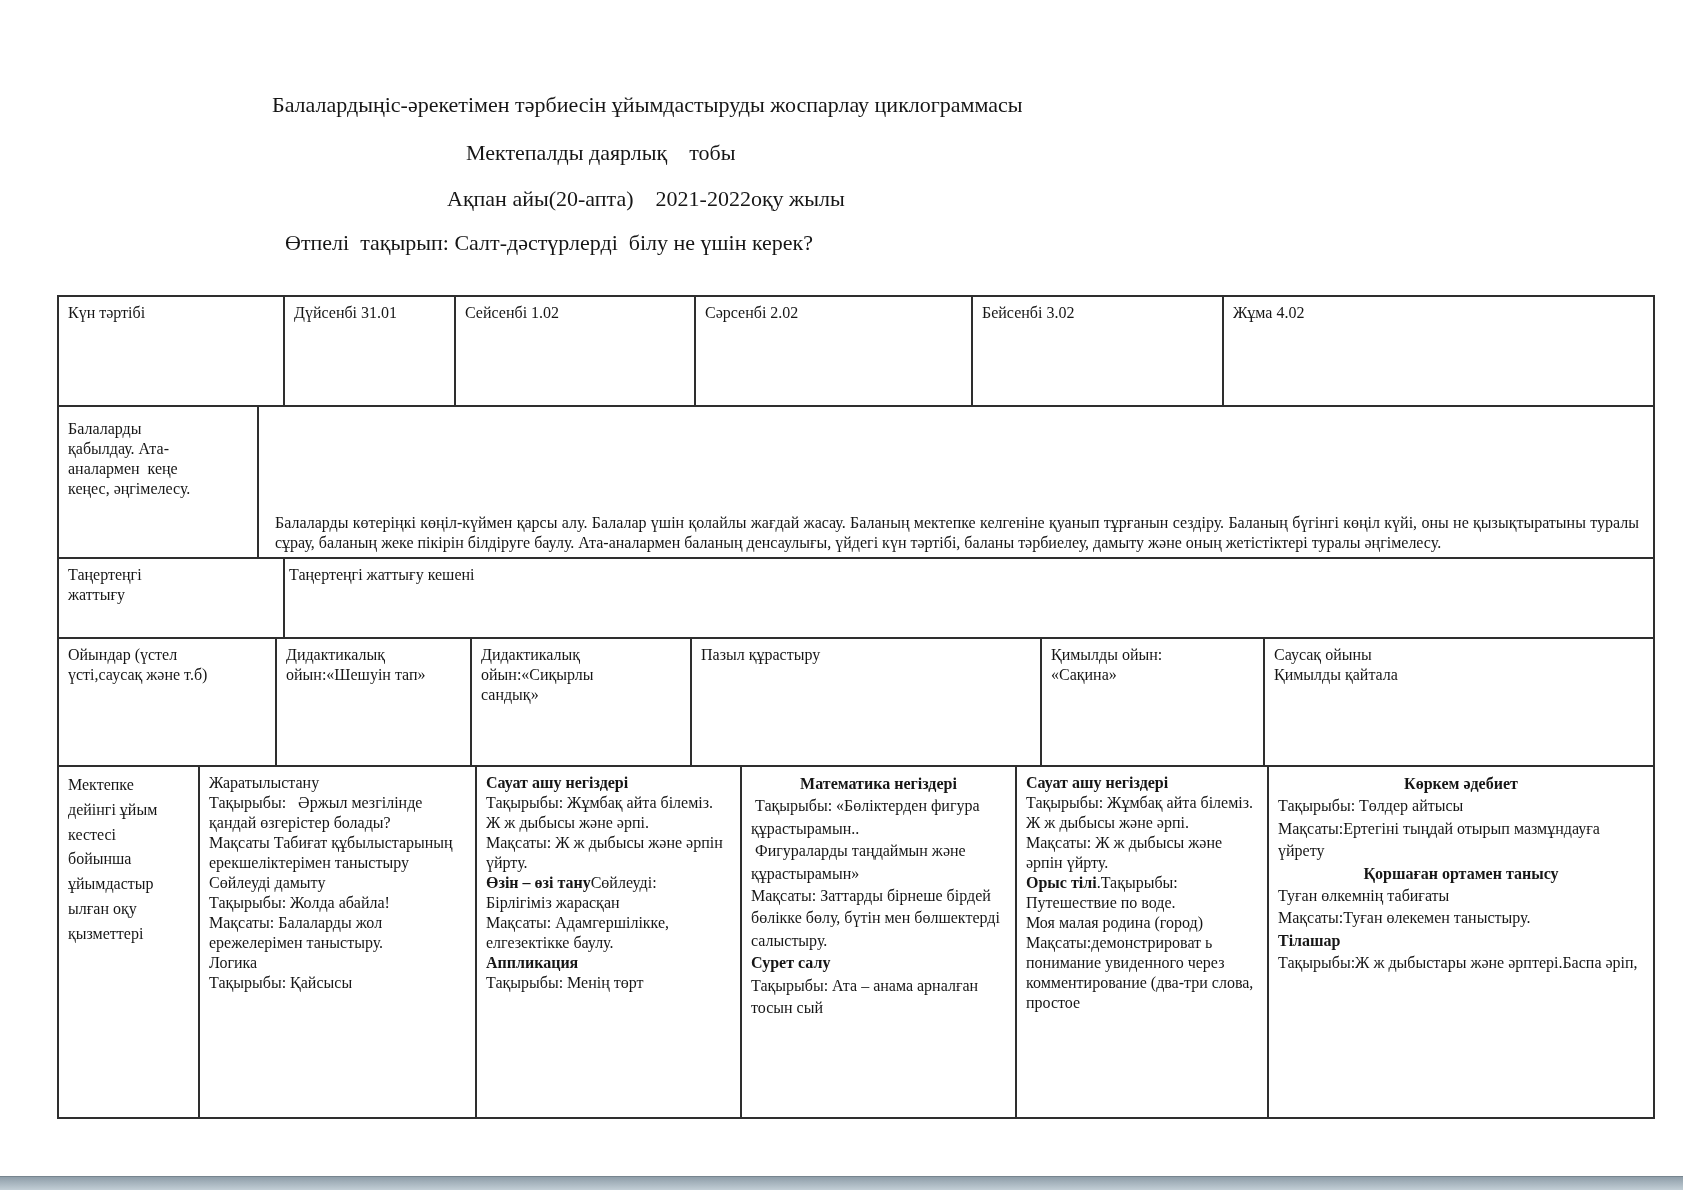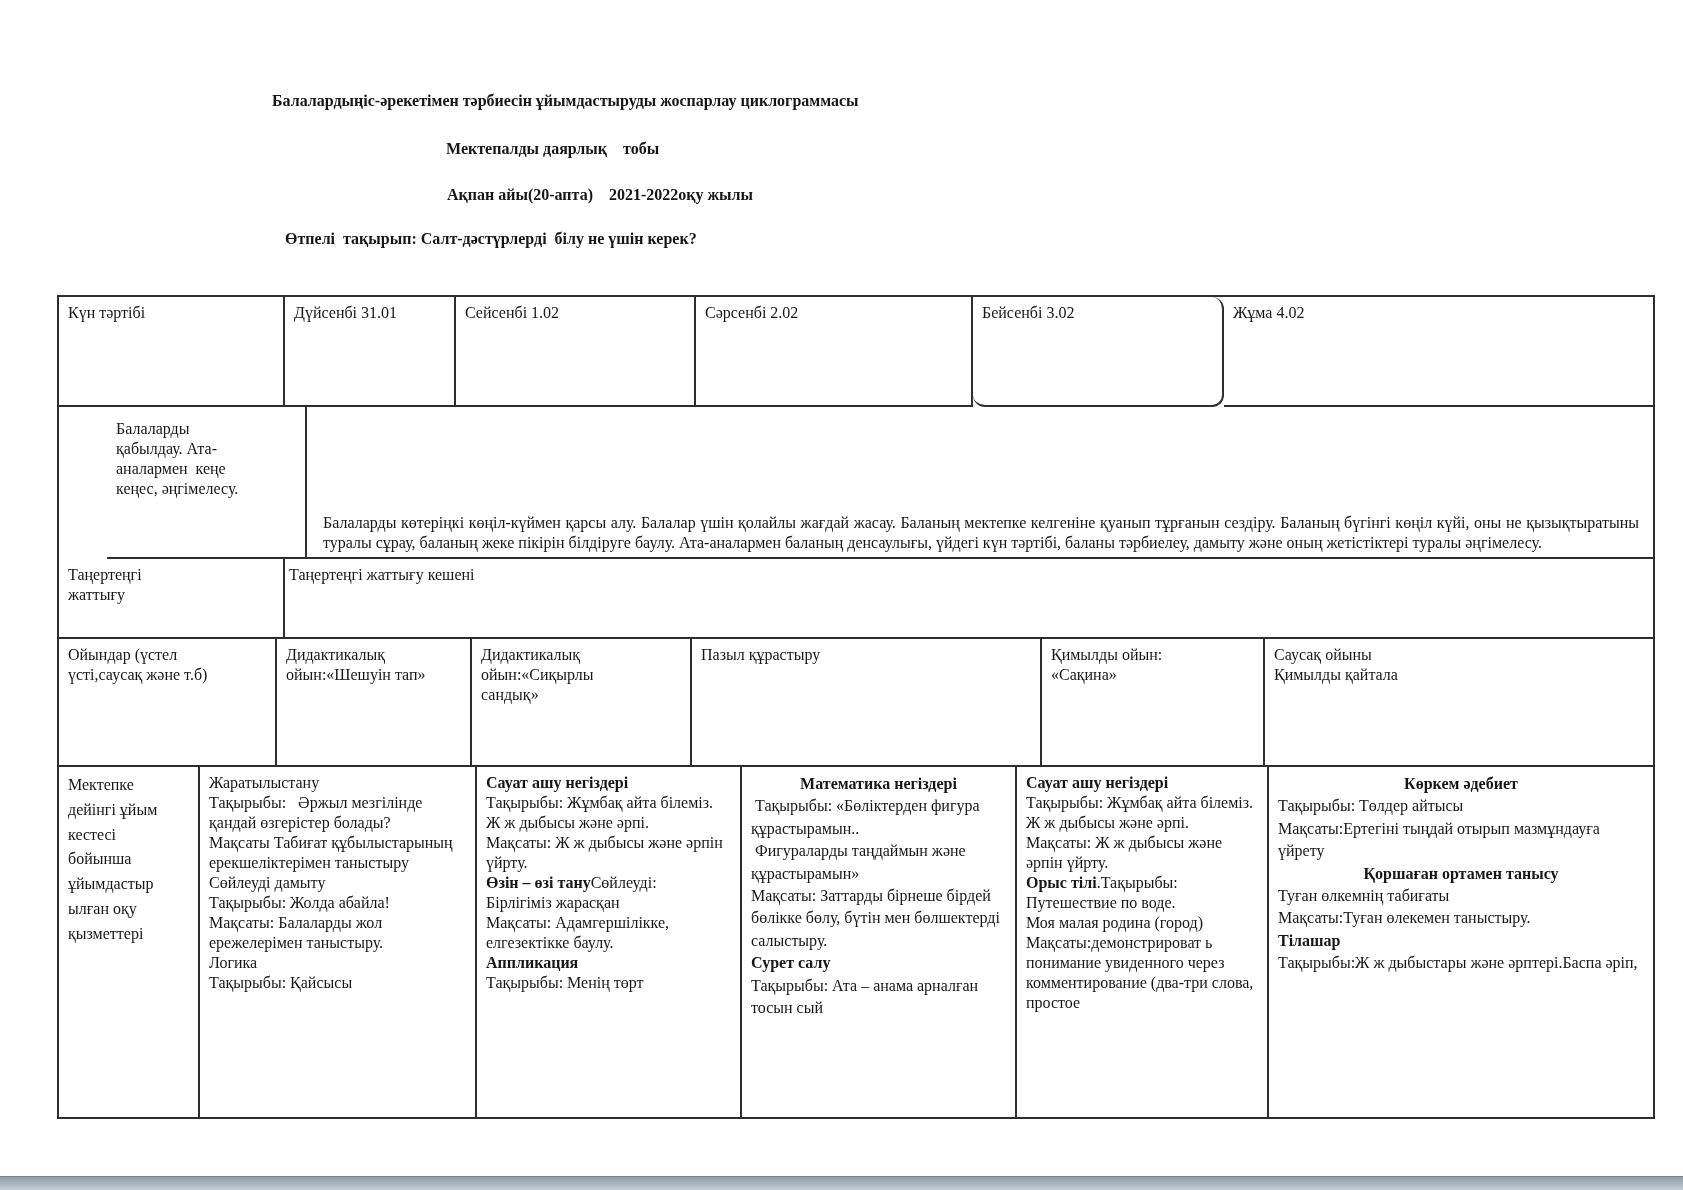--- a/index.html
+++ b/index.html
@@ -4,23 +4,23 @@
 <style>
   html,body{margin:0;padding:0;background:#e8e8e8;}
   .page{
     position:relative;
     width:1683px;height:1190px;
     background:#ffffff;
     overflow:hidden;
     font-family:"Liberation Serif", serif;
     color:#161616;
   }
-  .title{position:absolute;font-weight:bold;font-size:16px;white-space:nowrap;}
+  .title{position:absolute;font-weight:normal;font-size:22px;white-space:nowrap;}
   .t1{left:272px;top:92px;}
-  .t2{left:446px;top:140px;}
+  .t2{left:466px;top:140px;}
   .t3{left:447px;top:186px;}
   .t4{left:285px;top:230px;}
 
   .cyc-table{
     position:absolute;left:57px;top:295px;width:1596px;
     border-top:2px solid #2e2e2e;border-left:2px solid #2e2e2e;
     font-size:16px;line-height:1.25;
   }
   .row{display:flex;align-items:stretch;}
   .cell{
@@ -31,25 +31,25 @@
   }
   .pre{white-space:pre-line;}
   .justify{text-align:justify;}
 
   
   .r-header{min-height:110px;}
   .r-header .c1{width:226px;}
   .r-header .c2{width:171px;}
   .r-header .c3{width:240px;}
   .r-header .c4{width:277px;}
-  .r-header .c5{width:251px;border-radius:12px;}
+  .r-header .c5{width:251px;}
   .r-header .c6{flex:1;}
 
   .r-reception{min-height:152px;}
-  .r-reception .c1{width:200px;padding-top:12px;margin-left:48px;}
+  .r-reception .c1{width:200px;padding-top:12px;}
   .r-reception .c2{flex:1;display:flex;align-items:flex-end;padding-left:16px;padding-right:14px;}
 
   .r-exercise{min-height:80px;}
   .r-exercise .c1{width:226px;}
   .r-exercise .c2{flex:1;padding-left:4px;}
 
   .r-games{min-height:128px;}
   .r-games .g1{width:218px;}
   .r-games .g2{width:195px;}
   .r-games .g3{width:220px;}

